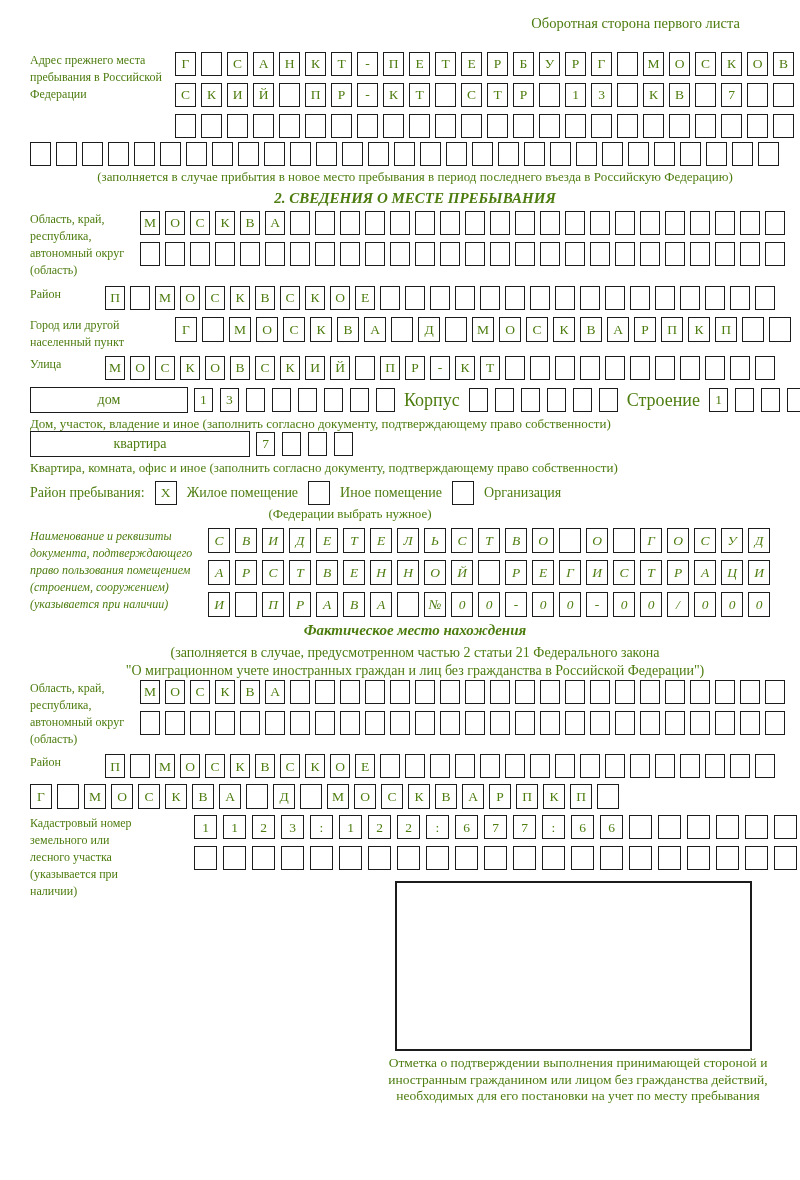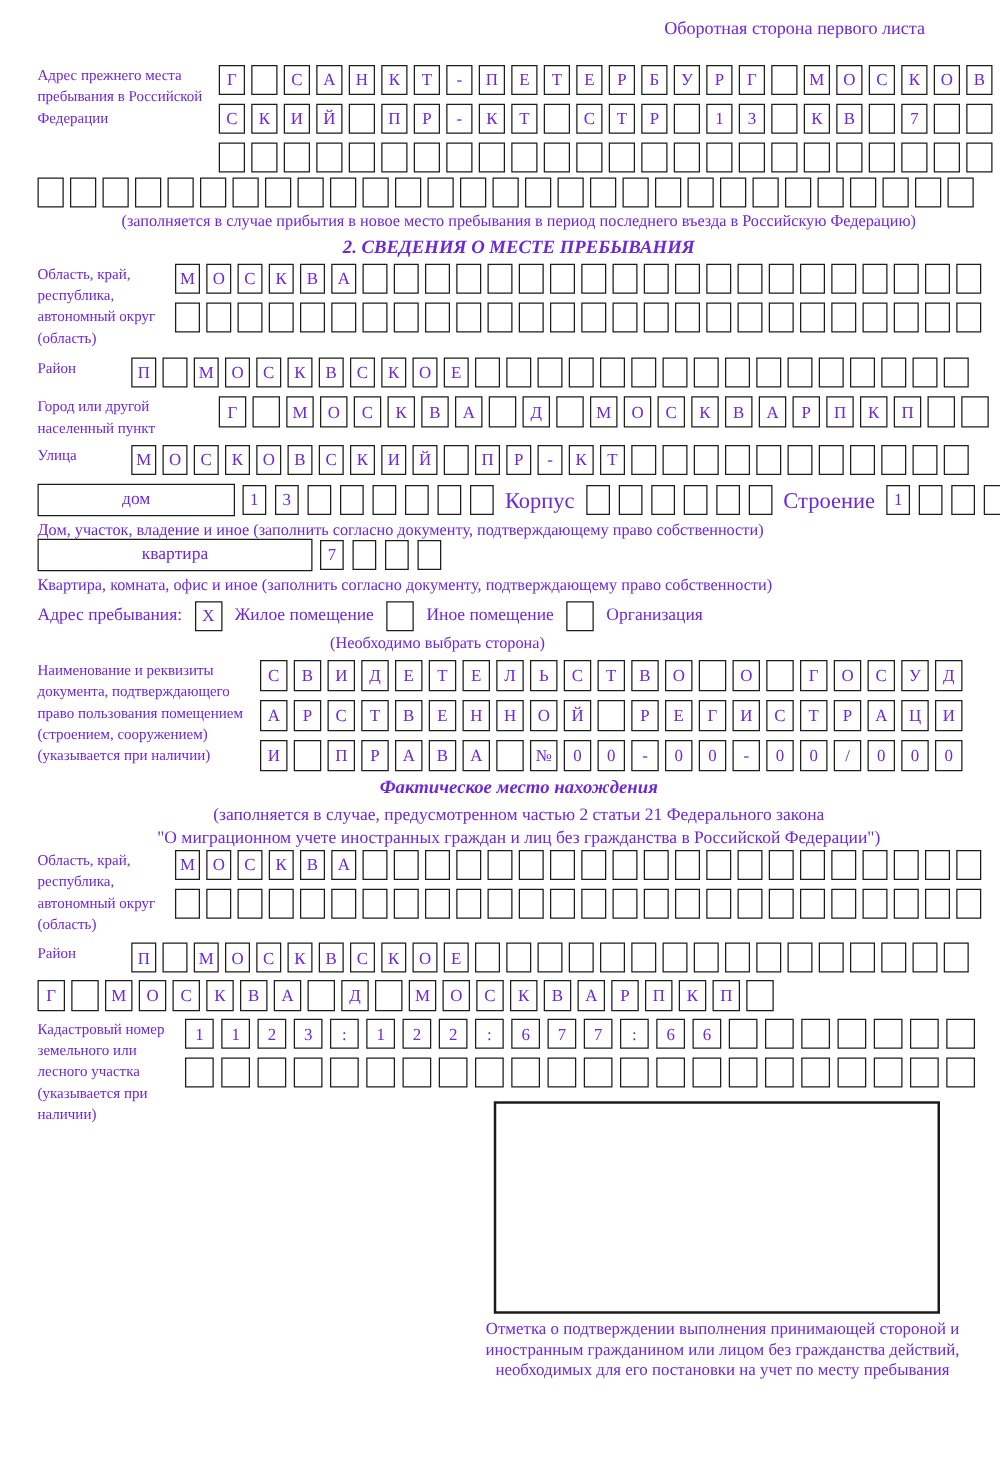--- a/index.html
+++ b/index.html
@@ -1,18 +1,18 @@
 <!DOCTYPE html>
 <html><head>
 <meta charset="utf-8">
 <style>
   html,body{margin:0;padding:0;background:#fff;}
   .page{
     position:relative;width:800px;height:1180px;box-sizing:border-box;
-    padding:14px 0 0 30px;overflow:hidden;background:#fff;color:#6d28d9;
+    padding:14px 0 0 30px;overflow:hidden;background:#fff;color:#4d7c0f;
     font-family:"Liberation Serif","DejaVu Serif",serif;
   }
   .hdr{width:770px;box-sizing:border-box;padding-right:60px;text-align:right;
        font-size:14.5px;line-height:18px;margin-bottom:20px;}
   .field{display:flex;align-items:flex-start;}
   .flabel{font-size:12px;line-height:1.42;flex:0 0 auto;}
   .rowstack{display:flex;flex-direction:column;gap:7px;}
   .cells{display:flex;}
   .cell{flex:0 0 auto;display:flex;align-items:center;justify-content:center;
         box-sizing:border-box;border:1.5px solid #1c1c1c;background:#fff;
@@ -30,22 +30,22 @@
   .stitle{width:770px;text-align:center;font-weight:bold;font-size:15px;line-height:19px;font-style:italic;}
   .hrow{display:flex;align-items:center;gap:6px;margin-top:7px;width:776px;}
   .widebox{box-sizing:border-box;border:1.5px solid #1c1c1c;width:220px;height:26px;
            display:flex;align-items:center;justify-content:center;font-size:14px;}
   .inlbl{font-size:18px;margin:0 3px;white-space:nowrap;}
   .stayrow{display:flex;align-items:center;gap:10px;margin-top:6px;}
   .stayrow .flabel-inline{font-size:14px;}
   .checkbox{box-sizing:border-box;border:1.5px solid #1c1c1c;width:22px;height:24px;
             display:flex;align-items:center;justify-content:center;font-size:13.5px;}
   .opt{font-size:14px;}
-  .f-doc{margin-top:7px;max-height:92px;}
-  .f-cad{margin-top:6px;max-height:62px;}
+  .f-doc{margin-top:7px;max-height:92px;font-style:italic;}
+  .f-cad{margin-top:6px;max-height:62px;gap:46px;}
   .mt3{margin-top:3px}.mt4{margin-top:0}.mt5{margin-top:5px}.mt6{margin-top:6px}
   .mt7{margin-top:7px}.mt1{margin-top:1px}
   .facttitle{margin-top:4px;}
   .factnote{width:770px;text-align:center;font-size:14px;line-height:18px;margin-top:4px;}
   .bigbox{margin-left:365px;margin-top:4px;width:357px;height:170px;
           box-sizing:border-box;border:2px solid #1c1c1c;background:#fff;}
   .caption{margin-left:318px;margin-top:4px;width:460px;text-align:center;
            font-size:13.5px;line-height:16.5px;}
 </style>
 </head>
@@ -370,29 +370,29 @@
     <div class="cells c-hs">
         <span class="cell">7</span>
         <span class="cell"></span>
         <span class="cell"></span>
         <span class="cell"></span>
       </div>
   </div>
   <div class="note mt3">Квартира, комната, офис и иное (заполнить согласно документу, подтверждающему право собственности)</div>
 
   <div class="stayrow">
-    <div class="flabel-inline">Адрес пребывания:</div>
+    <div class="flabel-inline">Район пребывания:</div>
     <div class="checkbox">X</div>
     <div class="opt">Жилое помещение</div>
     <div class="checkbox"></div>
     <div class="opt">Иное помещение</div>
     <div class="checkbox"></div>
     <div class="opt">Организация</div>
   </div>
-  <div class="note mt1" style="width:640px;text-align:center;">(Необходимо выбрать сторона)</div>
+  <div class="note mt1" style="width:640px;text-align:center;">(Федерации выбрать нужное)</div>
 
   <div class="field f-doc">
     <div class="flabel w-doc">Наименование и реквизиты документа, подтверждающего право пользования помещением (строением, сооружением) (указывается при наличии)</div>
     <div class="rowstack">
       <div class="cells c-md">
           <span class="cell">С</span>
           <span class="cell">В</span>
           <span class="cell">И</span>
           <span class="cell">Д</span>
           <span class="cell">Е</span>

